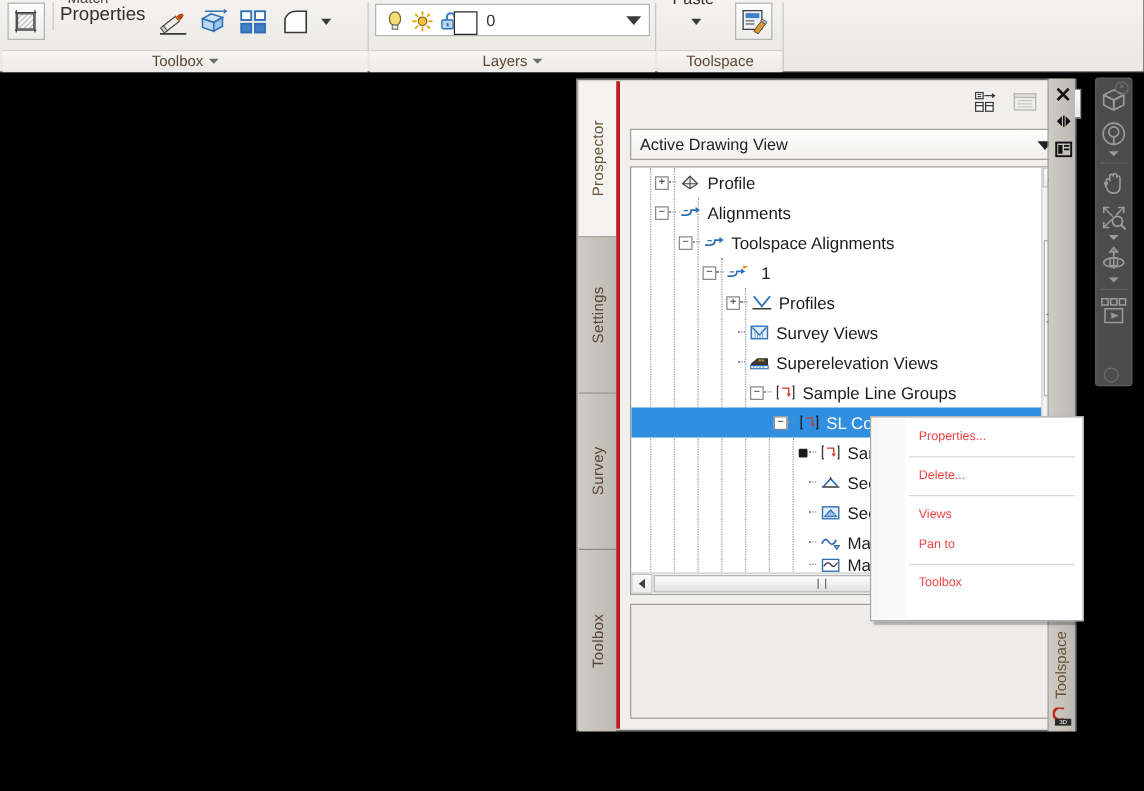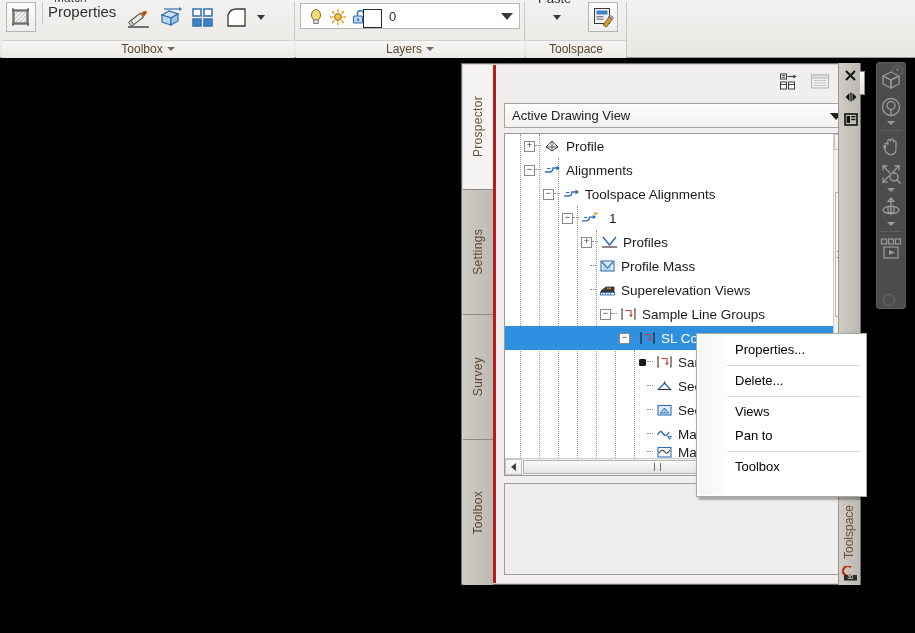--- a/index.html
+++ b/index.html
@@ -182,21 +182,21 @@
   
   .ctxshadow{position:absolute;left:699px;top:336px;width:172px;height:164px;background:rgba(0,0,0,.16);}
   .ctx{
     position:absolute;left:696px;top:333px;width:171px;height:164px;
     background:#fff;border:1px solid #a8a8a8;box-sizing:border-box;
     box-shadow:2px 2px 4px rgba(0,0,0,.22);
   }
   .ctx-gut{position:absolute;left:1px;top:1px;width:27px;bottom:1px;
     background:linear-gradient(to right,#f6f6f6,#fbfbfb);}
   .ctx-item{position:relative;height:24px;line-height:24px;padding-left:38px;
-    font-size:13px;color:#000000;white-space:nowrap;}
+    font-size:10px;color:#ef4444;white-space:nowrap;}
   .ctx-sep{height:1px;background:#d9d9d9;margin:3px 6px 3px 30px;}
   .ctx-pad{height:4px;}
 </style>
 </head>
 <body>
 
 <div id="root">
 
   <div class="ribbon">
 
@@ -549,21 +549,21 @@
                 <rect x="2" y="2" width="13" height="10" fill="#e3eefb" stroke="#2f6fb5" stroke-width="1.1"></rect>
                 <path d="M3,3 L8.5,9 L14,3" fill="none" stroke="#2f6fb5" stroke-width="1.2"></path>
                 <g stroke="#7fa8d8" stroke-width=".8">
                   <line x1="5" y1="6" x2="5" y2="11.5"></line>
                     <line x1="7" y1="7.5" x2="7" y2="11.5"></line>
                   <line x1="9" y1="7.5" x2="9" y2="11.5"></line>
                     <line x1="11" y1="6" x2="11" y2="11.5"></line>
                 </g>
               </svg>
             </span>
-            <span class="lbl">Profile Mass</span>
+            <span class="lbl">Survey Views</span>
           </div>
 
           <div class="trow">
             <span style="width:76px;"></span>
             <span class="tstub"></span>
             <span class="tdash"></span>
             <span class="ticon">
               <svg width="17" height="14" viewBox="0 0 17 14">
                 <path d="M2,8 L7,4 L15,4 L15,9 L2,9 Z" fill="#3a3a3a" stroke="#2a2a2a" stroke-width=".8"></path>
                 <rect x="8" y="4.5" width="1.6" height="1.6" fill="#e8a020"></rect>

